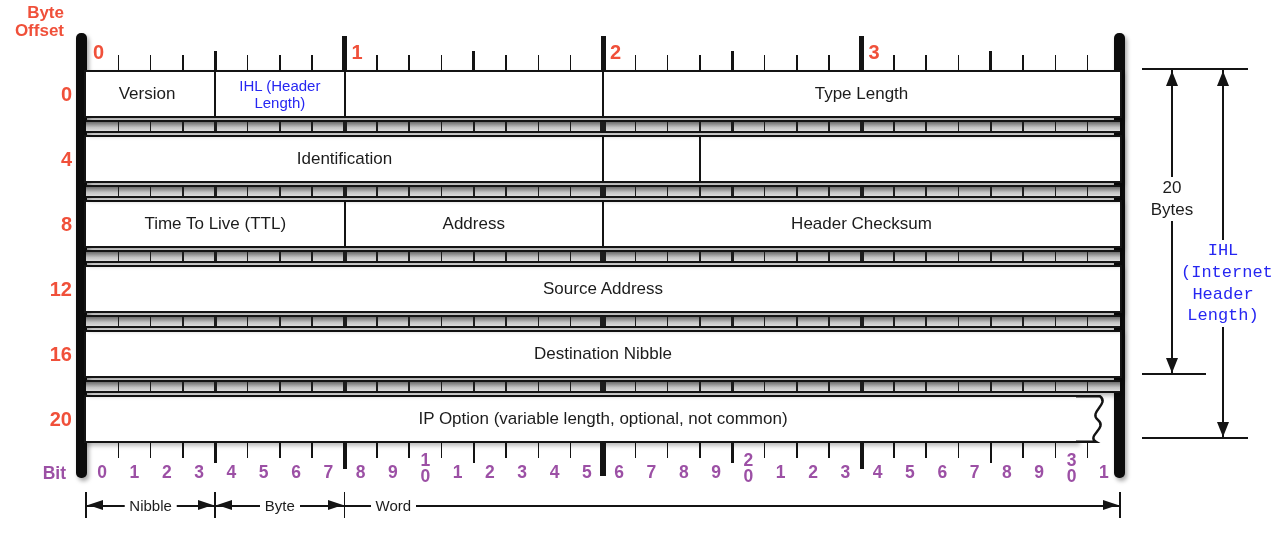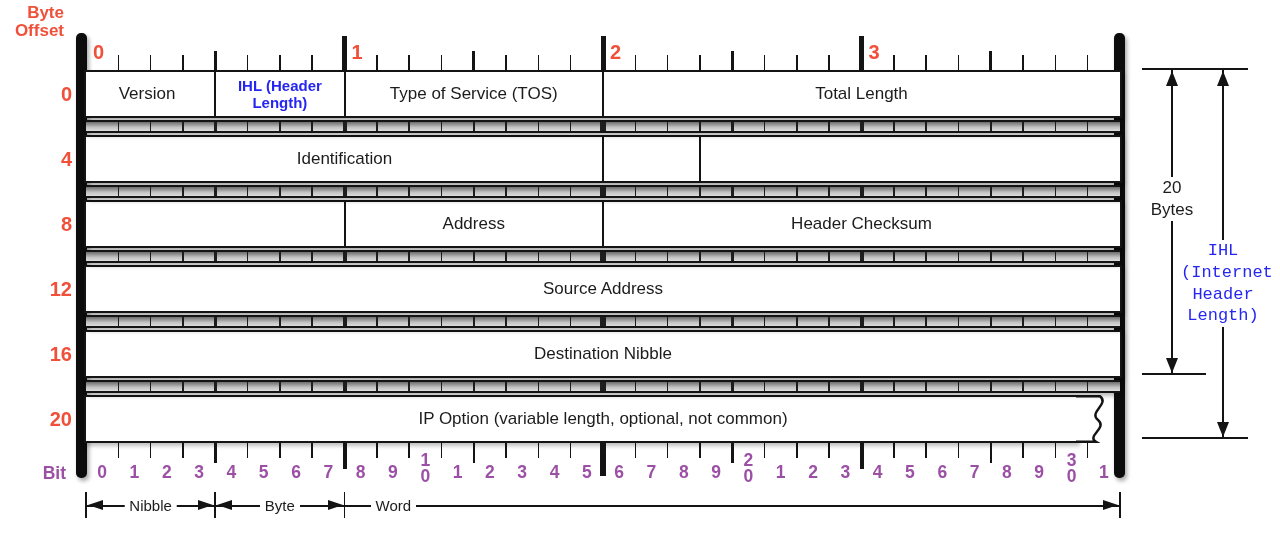--- a/index.html
+++ b/index.html
@@ -14,21 +14,21 @@
   .tick{position:absolute;background:#141414;}
   .side-bar{position:absolute;top:33px;height:445px;width:11px;background:#0c0c0c;border-radius:5px;
             box-shadow:2px 3px 4px rgba(0,0,0,.35);}
   .byte-num{position:absolute;top:41px;font-size:20px;font-weight:700;}
   .row-offset{position:absolute;width:44px;text-align:right;font-size:20px;font-weight:700;}
   .hrow{position:absolute;left:84px;background:#fff;border:2px solid #141414;box-sizing:border-box;
         height:48px;box-shadow:2px 3px 4px rgba(0,0,0,.32);}
   .vdiv{position:absolute;top:0;bottom:0;width:2px;background:#141414;}
   .flabel{position:absolute;top:0;height:100%;display:flex;flex-direction:column;align-items:center;
           justify-content:center;text-align:center;font-size:17px;line-height:1.15;}
-  .flabel.small{font-size:15px;font-weight:bold;}
+  .flabel.small{font-size:15px;}
   .flags-sub{display:flex;width:78%;justify-content:space-between;color:#1c1c1c;font-size:16px;line-height:1.05;}
   .band{position:absolute;left:86px;width:1034px;height:13px;box-sizing:border-box;
         border-top:2px solid #141414;border-bottom:2px solid #141414;
         background:linear-gradient(180deg,#6d6d6d 0%,#c3c3c3 60%,#dcdcdc 100%);
         box-shadow:2px 3px 4px rgba(0,0,0,.28);}
   .band .bdiv{position:absolute;top:0;bottom:0;background:#1d1d1d;}
   .bit-num{position:absolute;width:34px;text-align:center;font-size:17.5px;font-weight:700;}
   .bit-num.stacked{line-height:.92;}
   .scale-line{position:absolute;height:1.6px;background:#141414;z-index:1;}
   .scale-term{position:absolute;width:1.8px;height:26px;top:492px;background:#141414;}
@@ -102,30 +102,30 @@
       <div class="row-offset c-red" style="left: 28px; top: 343px;">16</div>
       <div class="row-offset c-red" style="left: 28px; top: 408px;">20</div>
     </div>
   <div class="abs" id="rows">
       <div class="hrow" style="top: 70px; width: 1038px;">
         <div class="flabel pre" style="left: 0px; width: 122px;">Version</div>
         <div class="vdiv" style="left: 128.25px;"></div>
         <div class="flabel pre small" style="left: 129.25px; width: 129.25px; color: rgb(38, 38, 242);">IHL (Header
 Length)</div>
         <div class="vdiv" style="left: 257.5px;"></div>
-        <div class="flabel pre" style="left: 258.5px; width: 258.5px;">Type of Service (TOS)</div>
         <div class="vdiv" style="left: 516px;"></div>
-        <div class="flabel pre" style="left: 517px; width: 517px;">Total Length</div>
+        <div class="flabel pre" style="left: 517px; width: 517px;">Type Length</div>
       </div>
       <div class="hrow" style="top: 135px; width: 1038px;">
         <div class="flabel pre" style="left: 0px; width: 517px;">Identification</div>
         <div class="vdiv" style="left: 516px;"></div>
         <div class="vdiv" style="left: 612.938px;"></div>
       </div>
       <div class="hrow" style="top: 200px; width: 1038px;">
+        <div class="flabel pre" style="left: 0px; width: 258.5px;">Time To Live (TTL)</div>
         <div class="vdiv" style="left: 257.5px;"></div>
         <div class="flabel pre" style="left: 258.5px; width: 258.5px;">Address</div>
         <div class="vdiv" style="left: 516px;"></div>
         <div class="flabel pre" style="left: 517px; width: 517px;">Header Checksum</div>
       </div>
       <div class="hrow" style="top: 265px; width: 1038px;">
         <div class="flabel pre" style="left: 0px; width: 1034px;">Source Address</div>
       </div>
       <div class="hrow" style="top: 330px; width: 1038px;">
         <div class="flabel pre" style="left: 0px; width: 1034px;">Destination Nibble</div>

